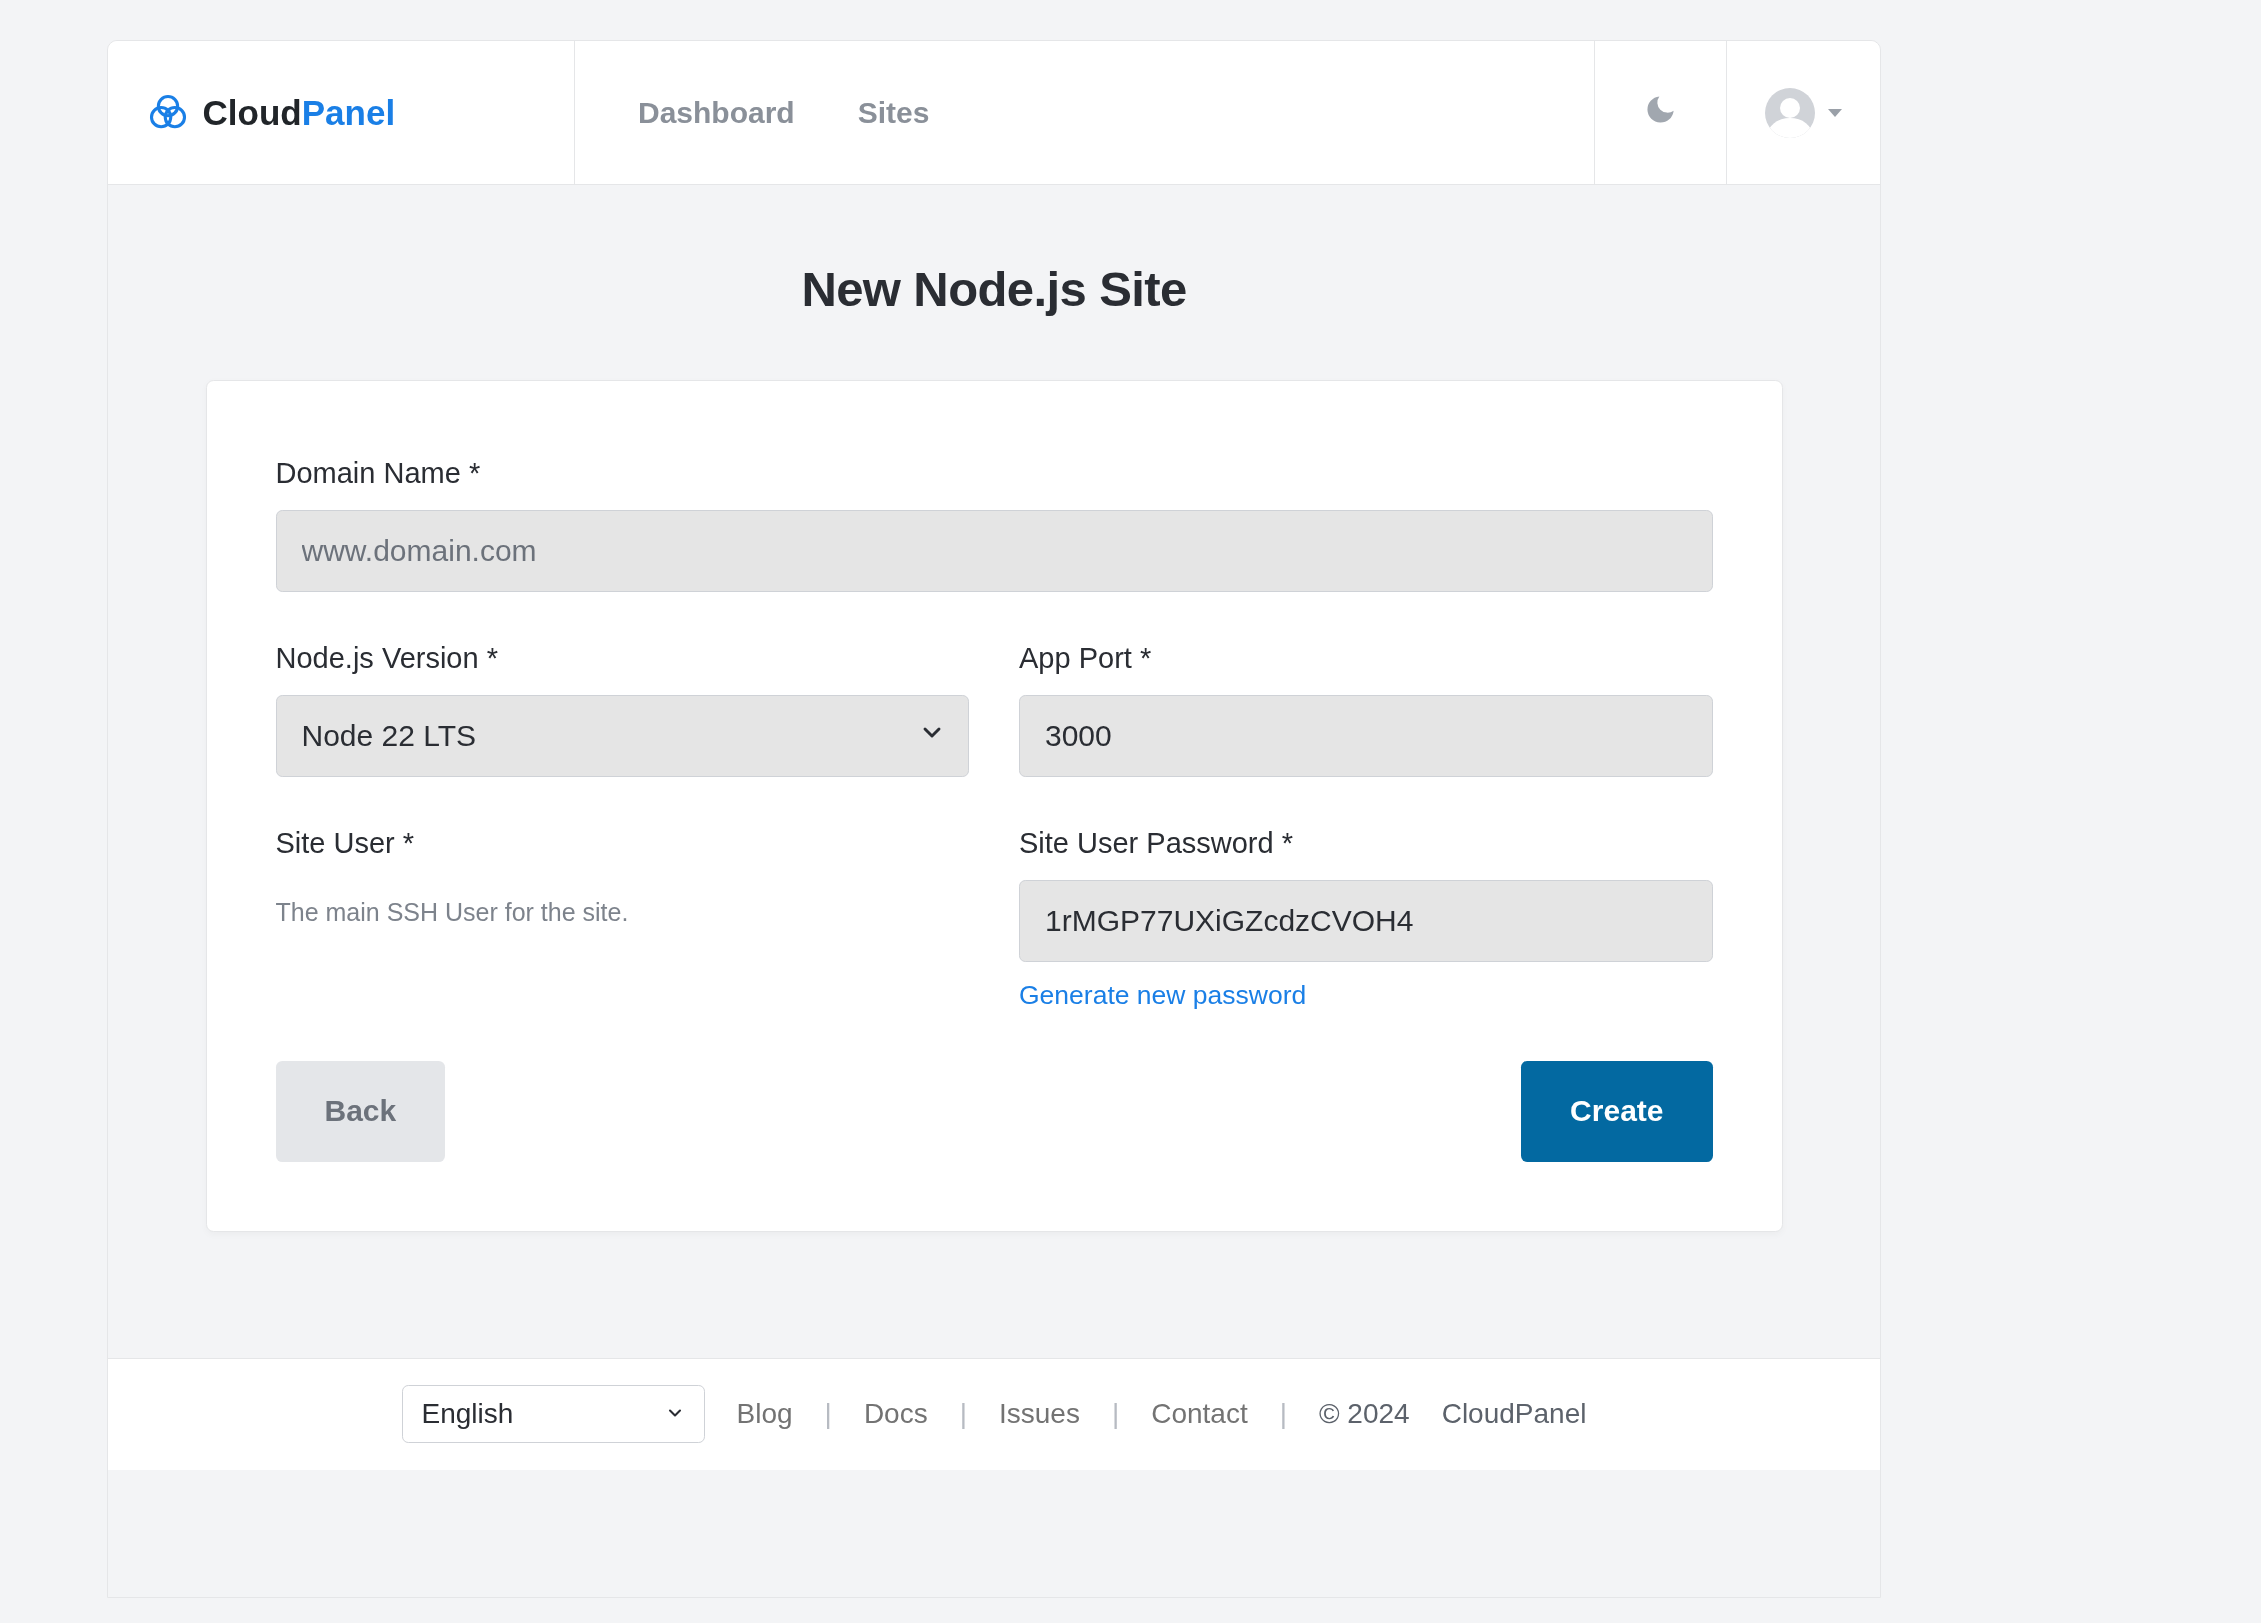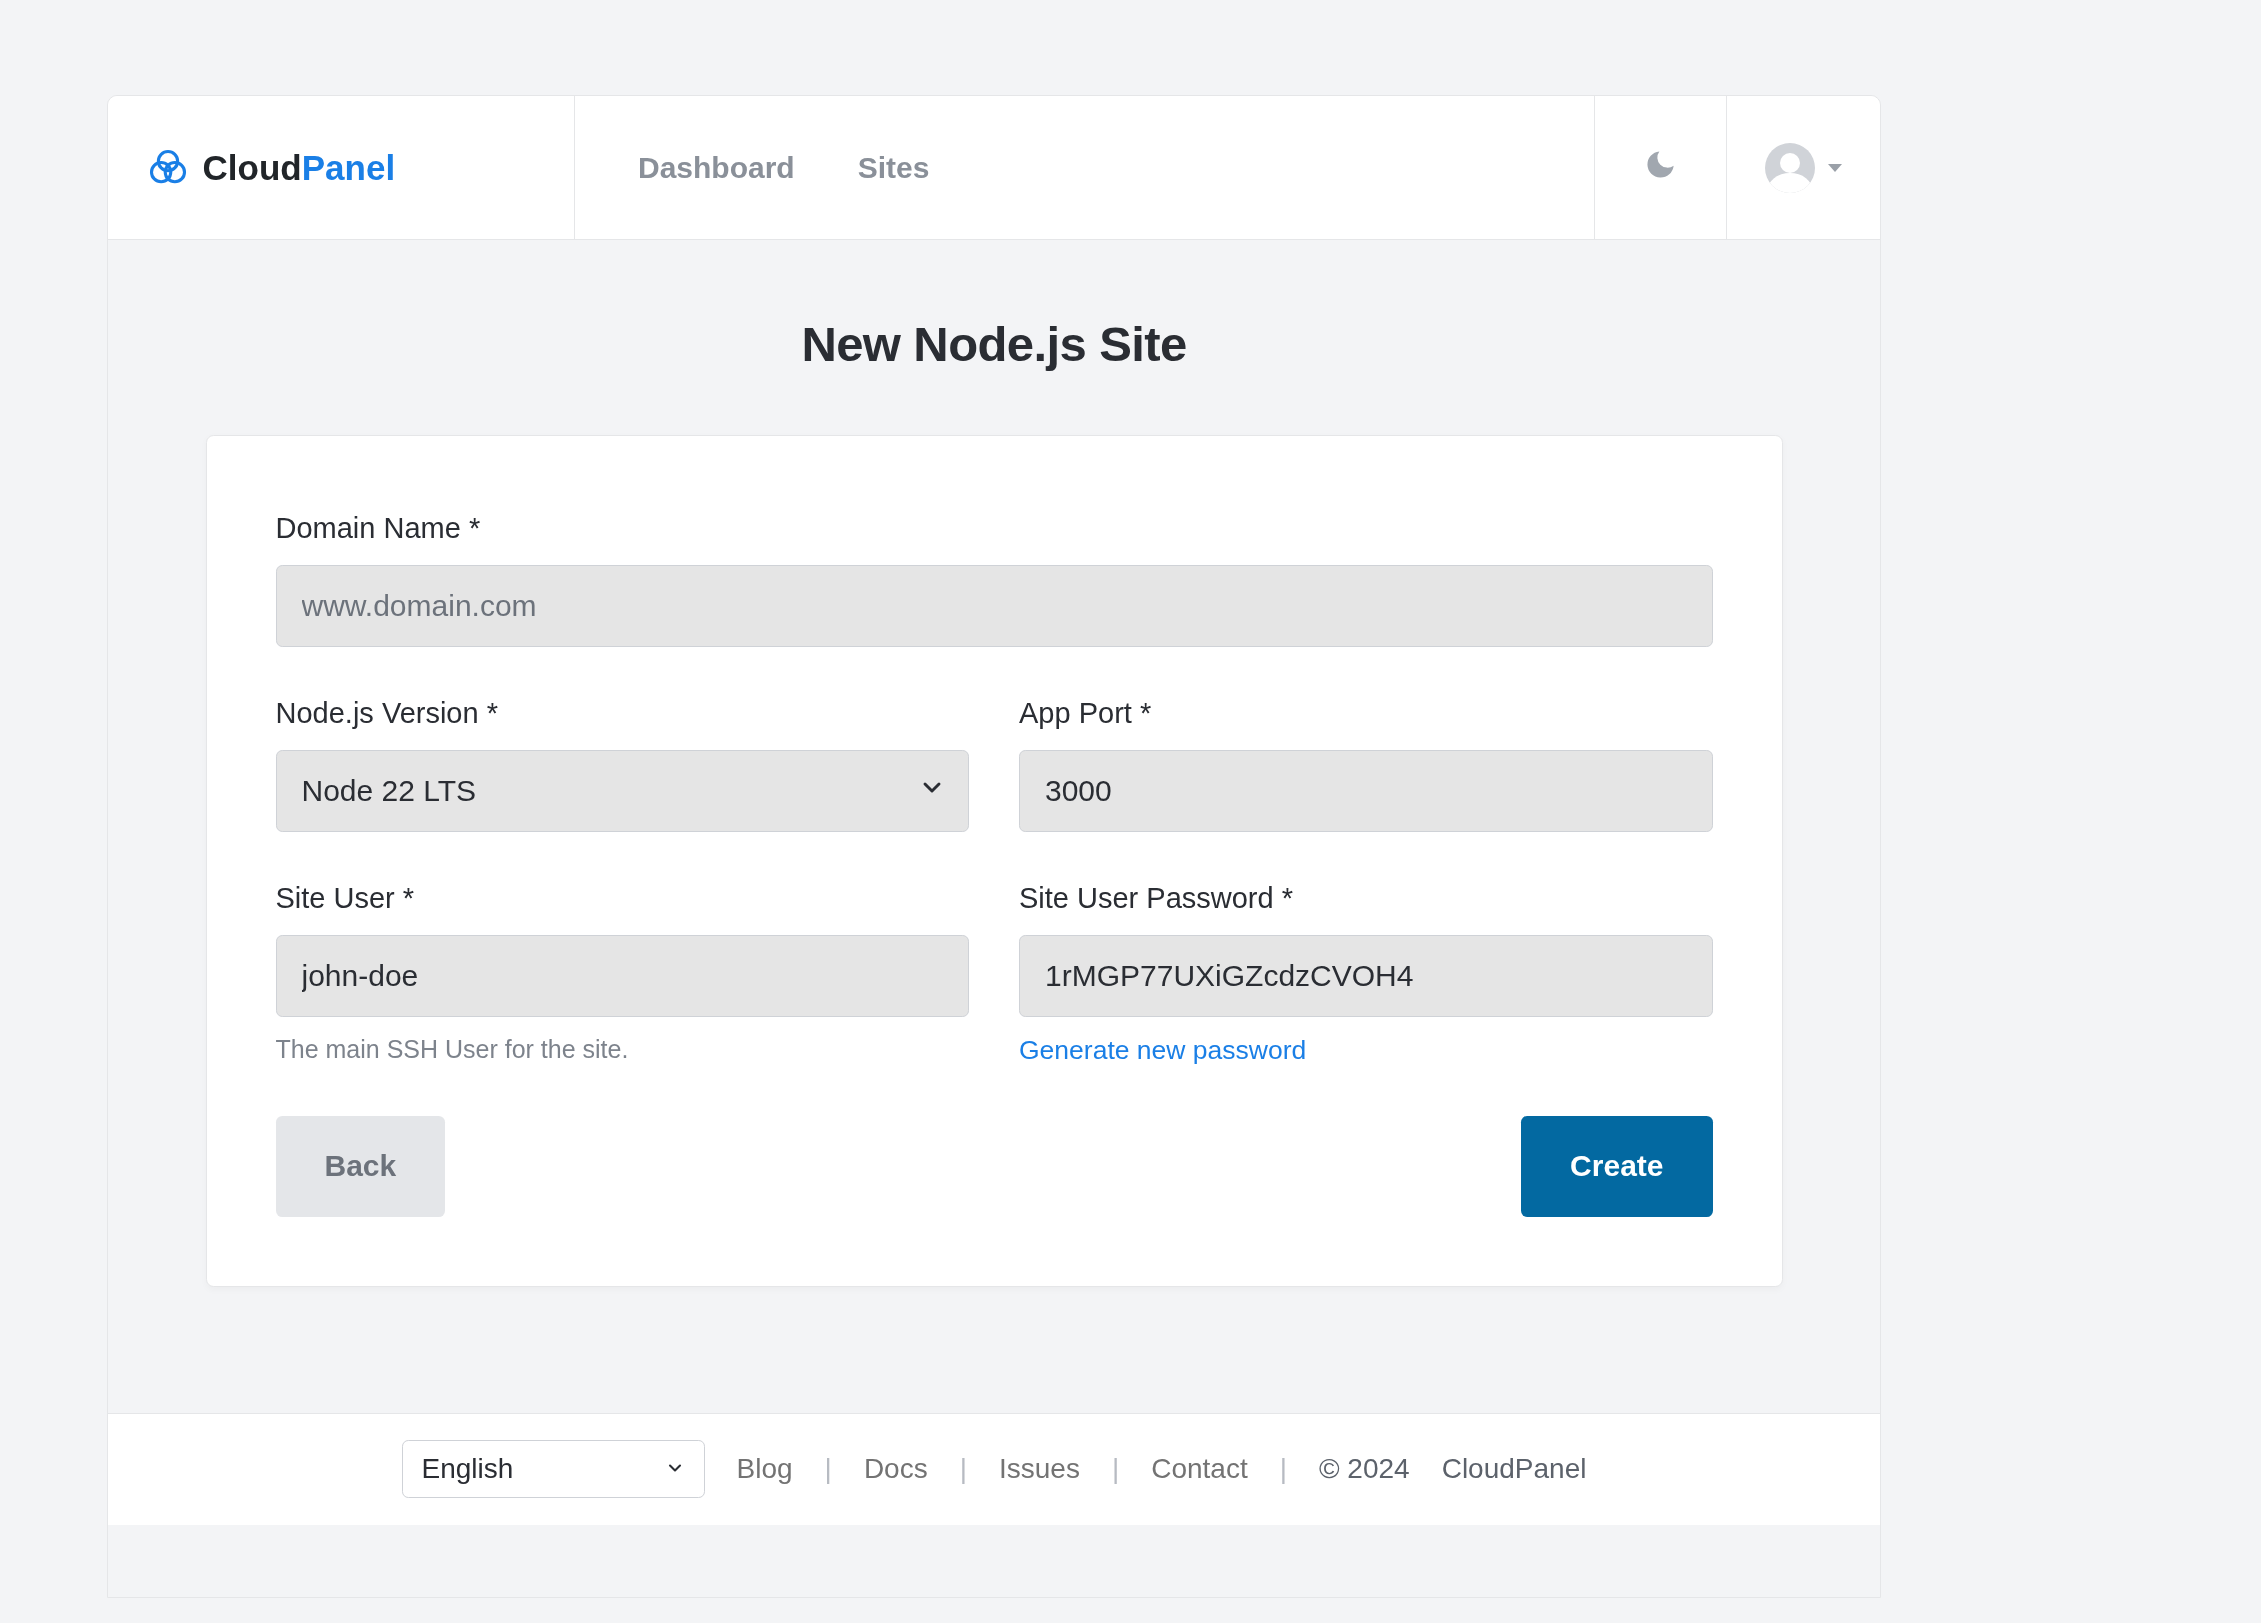--- a/index.html
+++ b/index.html
@@ -8,21 +8,21 @@
     font-family: -apple-system, BlinkMacSystemFont, "Segoe UI", Helvetica, Arial, sans-serif;
     background: #f3f4f6;
     color: #212529;
     font-size: 26.5px;
     -webkit-font-smoothing: antialiased;
   }
 
   .page {
     width: 1988px;
     min-height: 1623px;
-    padding: 95px 107px 25px;
+    padding: 40px 107px 25px;
     display: flex;
     flex-direction: column;
   }
 
   .window {
     background: #fff;
     border: 0.6px solid #e5e6e8;
     border-top-left-radius: 10px;
     border-top-right-radius: 10px;
     overflow: visible;
@@ -216,21 +216,20 @@
           </div>
           <div class="form-group">
             <label class="label">App Port *</label>
             <input class="input" type="text" value="3000" style="">
           </div>
         </div>
 
         <div class="form-row">
           <div class="form-group">
             <label class="label">Site User *</label>
-            <input class="input" type="text" value="john-doe" style="">
             <div class="hint">The main SSH User for the site.</div>
           </div>
           <div class="form-group">
             <label class="label">Site User Password *</label>
             <input class="input" type="text" value="1rMGP77UXiGZcdzCVOH4" style="">
             <div class="link-action">Generate new password</div>
           </div>
         </div>
 
         <div class="btn-row">

